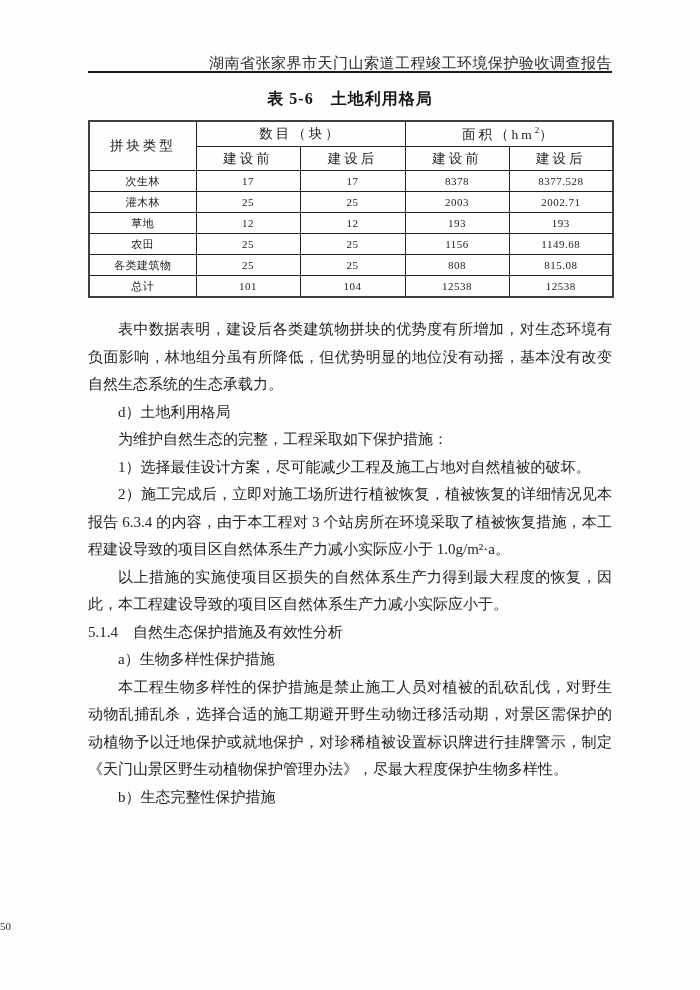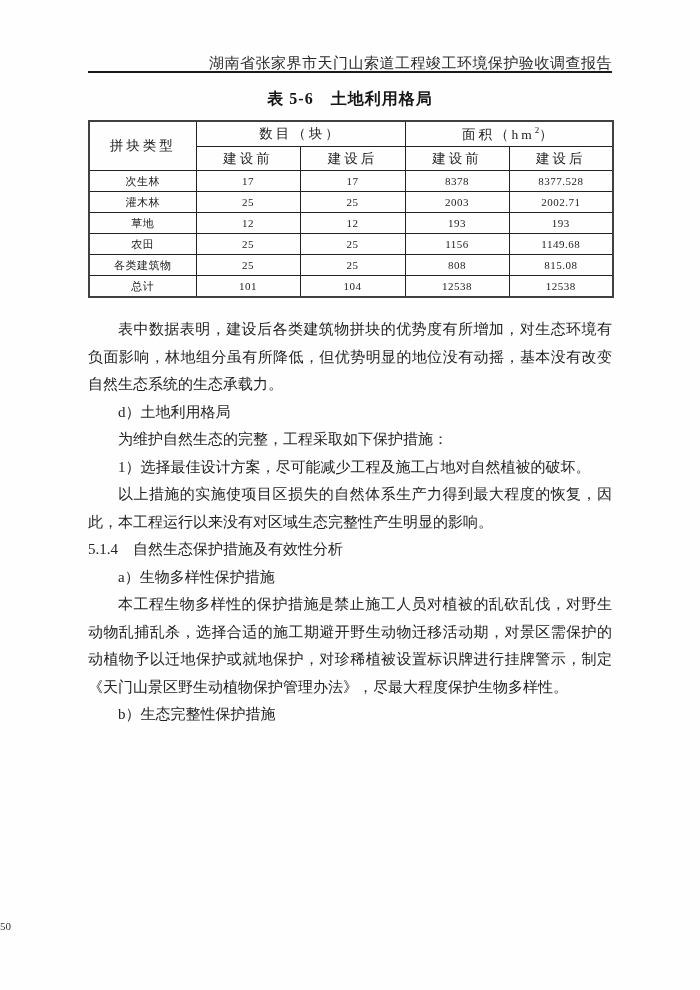--- a/index.html
+++ b/index.html
@@ -159,21 +159,22 @@
           <td>12538</td>
         </tr>
       </tbody>
     </table>
 
     <div class="body-text">
       <p class="indent">表中数据表明，建设后各类建筑物拼块的优势度有所增加，对生态环境有负面影响，林地组分虽有所降低，但优势明显的地位没有动摇，基本没有改变自然生态系统的生态承载力。</p>
       <p class="indent">d）土地利用格局</p>
       <p class="indent">为维护自然生态的完整，工程采取如下保护措施：</p>
       <p class="indent">1）选择最佳设计方案，尽可能减少工程及施工占地对自然植被的破坏。</p>
-      <p class="indent">以上措施的实施使项目区损失的自然体系生产力得到最大程度的恢复，因此，本工程运行以来没有对区域生态完整性产生明显的影响。</p>
+      <p class="indent">2）施工完成后，立即对施工场所进行植被恢复，植被恢复的详细情况见本报告 6.3.4 的内容，由于本工程对 3 个站房所在环境采取了植被恢复措施，本工程建设导致的项目区自然体系生产力减小实际应小于 1.0g/m²·a。</p>
+      <p class="indent">以上措施的实施使项目区损失的自然体系生产力得到最大程度的恢复，因此，本工程建设导致的项目区自然体系生产力减小实际应小于。</p>
       <p>5.1.4　自然生态保护措施及有效性分析</p>
       <p class="indent">a）生物多样性保护措施</p>
       <p class="indent">本工程生物多样性的保护措施是禁止施工人员对植被的乱砍乱伐，对野生动物乱捕乱杀，选择合适的施工期避开野生动物迁移活动期，对景区需保护的动植物予以迁地保护或就地保护，对珍稀植被设置标识牌进行挂牌警示，制定《天门山景区野生动植物保护管理办法》，尽最大程度保护生物多样性。</p>
       <p class="indent">b）生态完整性保护措施</p>
     </div>
 
   </div>
 
   <div class="page-num">50</div>
 

